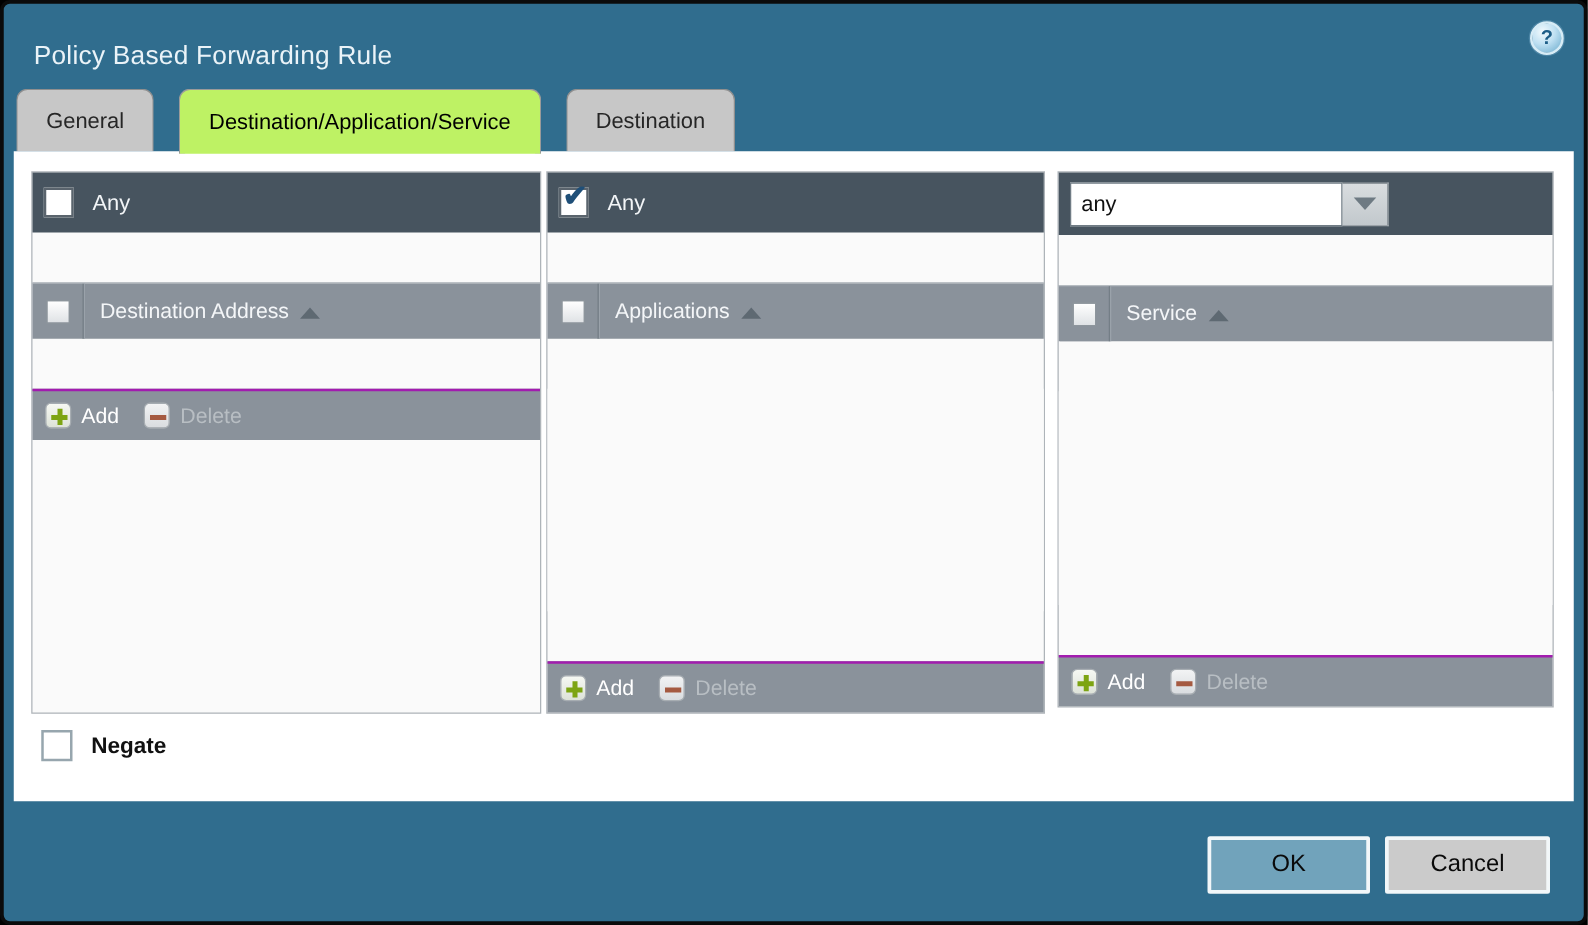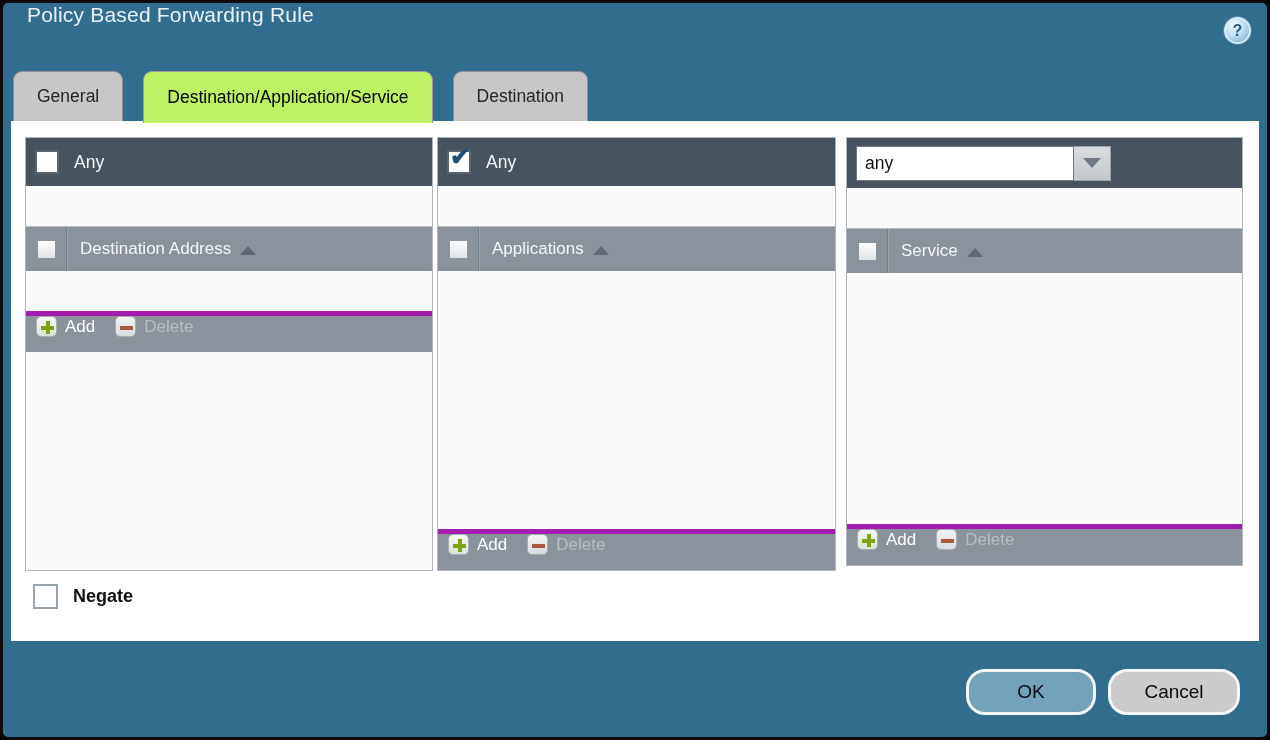--- a/index.html
+++ b/index.html
@@ -1,21 +1,21 @@
 <!DOCTYPE html>
 <html><head>
 <meta charset="utf-8">
 <style>
   * { margin:0; padding:0; box-sizing:border-box; }
   html,body { width:1270px; height:740px; background:#000; font-family:"Liberation Sans", sans-serif; }
   .screen { position:relative; width:1270px; height:740px; }
   .frame { position:absolute; inset:0; border:3px solid #0b0b0b; border-radius:8px; background:#306d8e; overflow:hidden; }
 
   
-  .dialog-title { position:absolute; left:24px; top:0; font-size:21px; color:#eaf3f8; letter-spacing:.2px; }
+  .dialog-title { position:absolute; left:24px; top:30px; font-size:21px; color:#eaf3f8; letter-spacing:.2px; }
   .help-icon { position:absolute; right:16px; top:14px; width:27px; height:27px; border-radius:50%;
     background:radial-gradient(circle at 35% 28%, #f2fafe 0%, #bfe0f2 45%, #8fc2dd 75%, #6fa9c9 100%);
     border:2px solid #d7ecf6; box-shadow:0 0 0 1px #4d86a6; display:flex; align-items:center; justify-content:center;
     font-weight:bold; font-size:16px; color:#1d5d87; cursor:pointer; }
 
   
   .tabs { position:absolute; left:10px; top:68px; display:flex; }
   .tab { height:50px; margin-right:20px; padding:0 23px; display:flex; align-items:center;
     background:#c7c7c7; border:1px solid #8f8f8f; border-bottom:none; border-radius:9px 9px 0 0;
     font-size:17.5px; color:#262626; cursor:pointer; white-space:nowrap; }
@@ -27,21 +27,21 @@
   
   .col { position:absolute; display:flex; flex-direction:column; border:1px solid #aeb4b9; background:#fafafa;gap:40px; }
   .col-1 { left:14px;  top:16px; width:408px; height:434px; }
   .col-2 { left:426px; top:16px; width:399px; height:434px; }
   .col-3 { left:835px; top:16px; width:397px; height:429px; }
 
   .col-topbar { height:48px; background:#47545f; display:flex; align-items:center; padding-left:9px; flex:0 0 auto; }
   .col-3 .col-topbar { height:50px; }
   .col-header { height:45px; background:#8a929b; display:flex; align-items:stretch; flex:0 0 auto; border-top:1px solid #b6bcc1; }
   .col-body { flex:1 1 auto; background:#fafafa; overflow:hidden; }
-  .col-footer { height:41px; background:#8a929b; display:flex; align-items:flex-start; padding-left:10px; gap:20px; flex:0 0 auto; border-top:5px solid #a21caf; }
+  .col-footer { height:41px; background:#8a929b; display:flex; align-items:center; padding-left:10px; gap:20px; flex:0 0 auto; border-top:2px solid #a21caf; }
 
   
   .cb { background:#fff; border:2px solid #5a646d; width:24px; height:24px; position:relative; flex:0 0 auto; cursor:pointer; }
   .cb.checked::after { content:'\2714'; position:absolute; left:1px; top:-9px; font-size:24px; font-weight:bold; color:#1f4f78; }
   .cb-small { width:19px; height:19px; border:1px solid #8d959c; background:linear-gradient(#ffffff, #dfe2e5); position:relative; flex:0 0 auto; cursor:pointer; }
   .cb-negate { width:25px; height:25px; border:2px solid #97a6ae; background:#fff; flex:0 0 auto; cursor:pointer; }
 
   .any-label { color:#f2f5f7; font-size:17.5px; margin-left:15px; }
 
   .hdr-cbcell { width:41px; display:flex; align-items:center; justify-content:center; border-right:1px solid #747e86; box-shadow:1px 0 0 #9aa2aa; }
@@ -71,21 +71,21 @@
     padding-left:8px; font-size:17.5px; color:#111; cursor:text; }
   .dd-btn { width:37px; height:35px; background:linear-gradient(#d9dde0,#c2c8cc); border:1px solid #9ba2a8; border-left:none;
     display:flex; align-items:center; justify-content:center; cursor:pointer; }
   .dd-arrow { width:0; height:0; border-left:9px solid transparent; border-right:9px solid transparent; border-top:10px solid #6e7a83; }
 
   
   .negate-row { position:absolute; left:22px; top:463px; display:flex; align-items:center; gap:15px;font-weight:bold; }
   .negate-label { font-size:18px; color:#111; }
 
   
-  .dlg-btn { position:absolute; top:666px; height:46px; border-radius:19px; border:3px solid #f2f7f9;
+  .dlg-btn { position:absolute; top:666px; height:46px; border-radius:2px; border:3px solid #f2f7f9;
     display:flex; align-items:center; justify-content:center; font-size:19px; color:#0a0a0a; cursor:pointer; }
   .btn-ok { left:963px; width:130px; background:#71a3bb; }
   .btn-cancel { left:1105px; width:132px; background:#cbcbcb; }
 
   .group-icon { flex:0 0 auto; }
 </style>
 </head>
 <body>
 
 <div class="screen">

